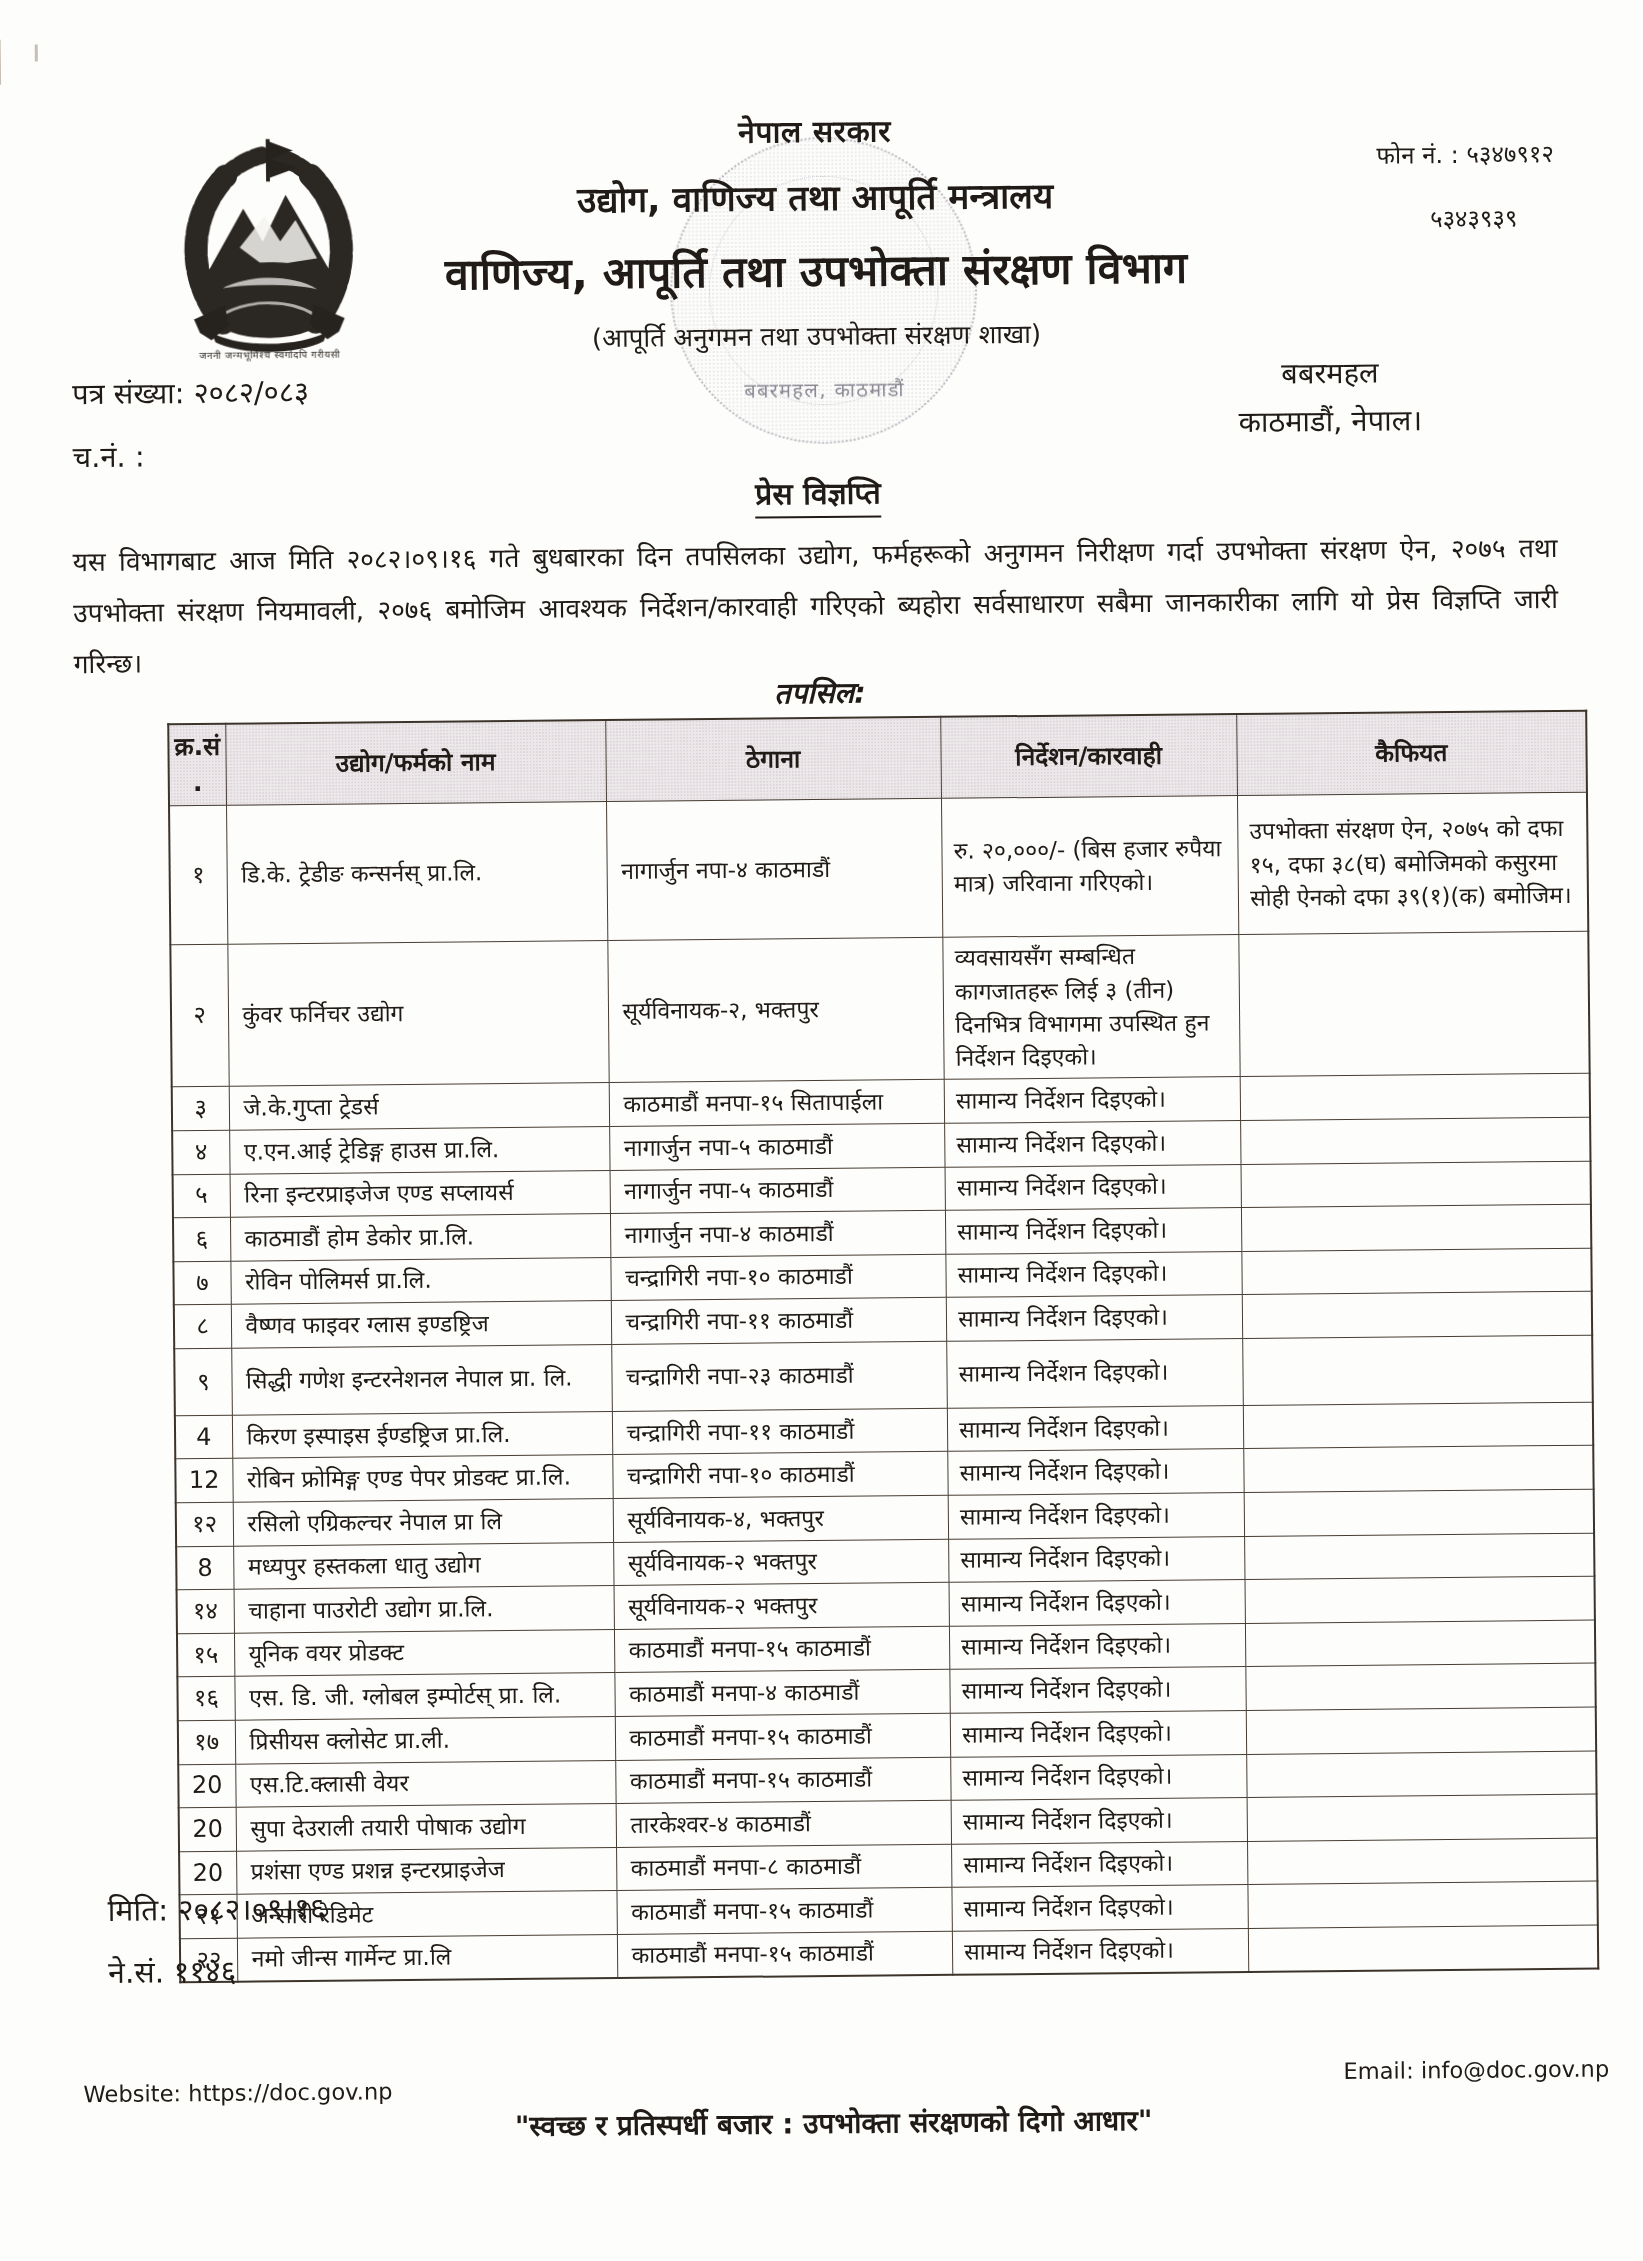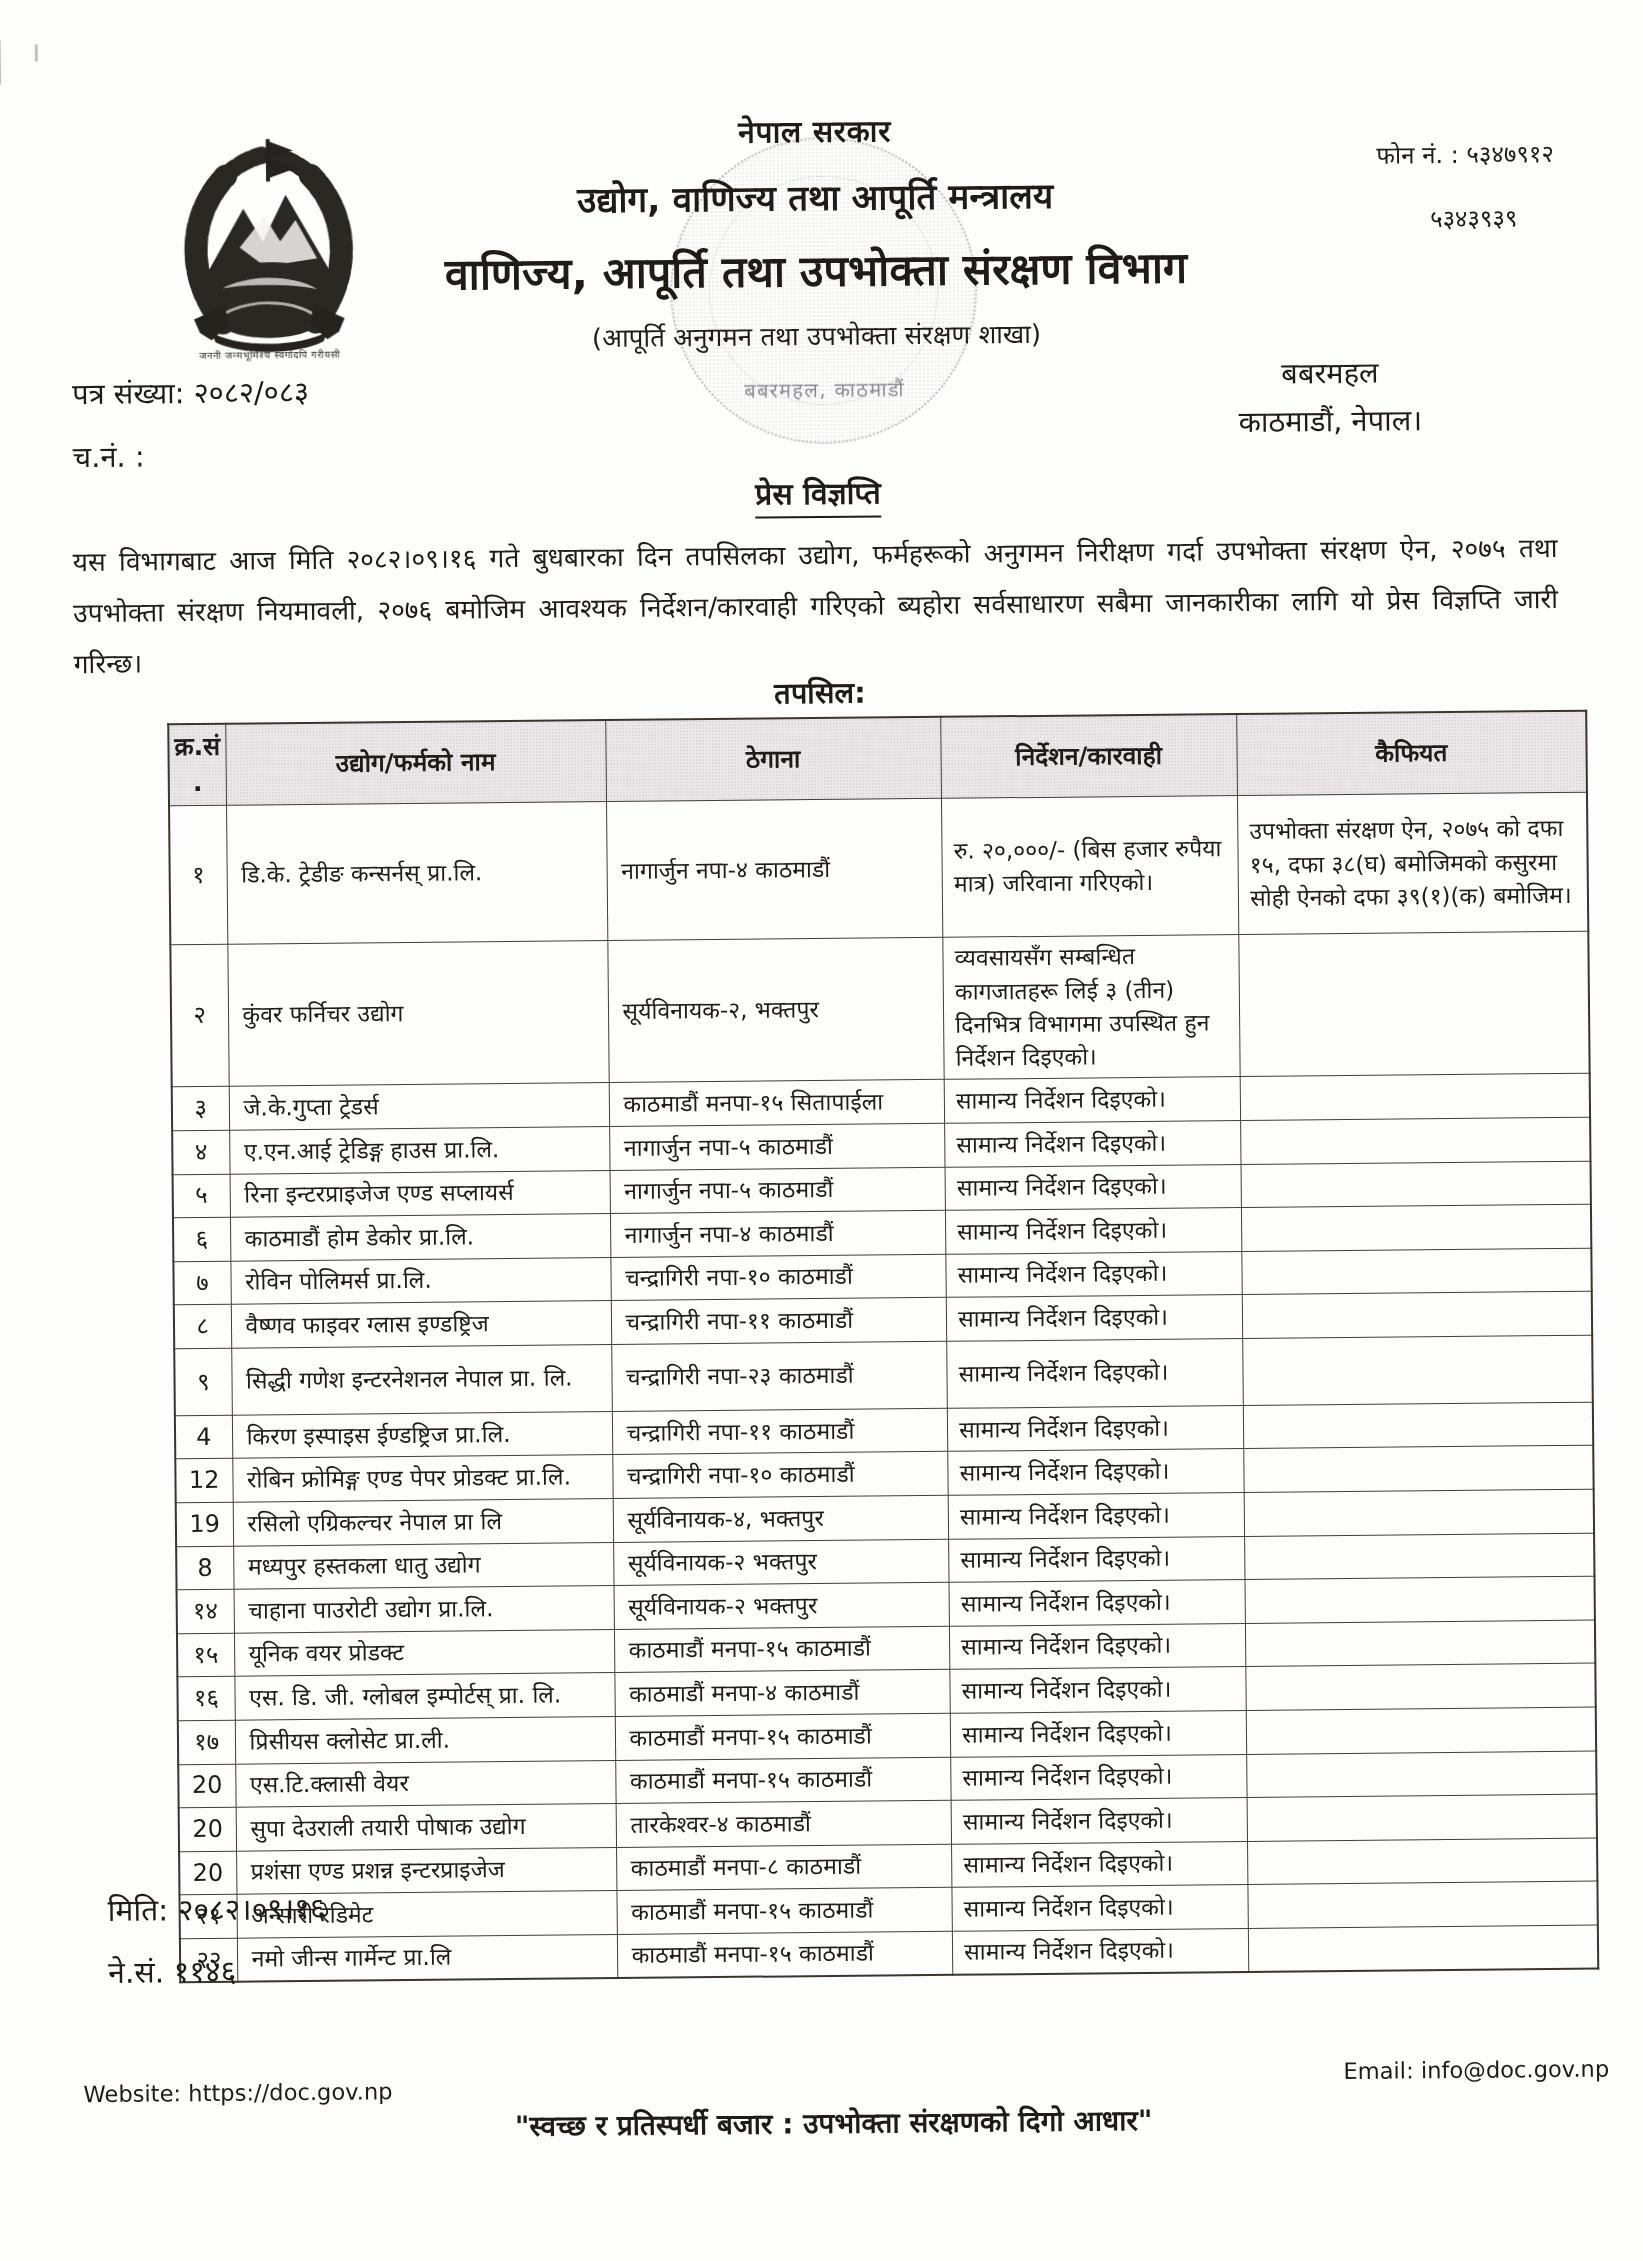--- a/index.html
+++ b/index.html
@@ -41,21 +41,21 @@
     border:1.9px dotted rgba(105,100,120,0.33);}
   .stamp-text{position:absolute;left:0;right:0;bottom:39px;text-align:center;
     font-size:20px;color:rgba(62,57,78,0.58);letter-spacing:1.3px;}
 
   
   .press-title{top:472px;font-size:30px;font-weight:700;}
   .press-title span{display:inline-block;border-bottom:2.6px solid #201b16;padding-bottom:3.2px;}
   .body-par{left:76px;right:83px;top:530px;font-size:26.4px;line-height:1.93;
     text-align:justify;}
   .tapasil{top:672px;font-size:29px;font-weight:700;}
-  .tapasil span{display:inline-block;border-bottom:2.6px solid #201b16;padding-bottom:9px;}
+  .tapasil span{display:inline-block;border-bottom:2.6px solid #201b16;padding-bottom:9px;font-style:italic;}
 
   
   .tbl-wrap{left:169px;top:717px;width:1418px;}
   table{border-collapse:collapse;width:100%;table-layout:fixed;}
   td,th{border:1.3px solid #46var;}
   td,th{border:1.3px solid #463d33;vertical-align:middle;font-size:23px;line-height:1.45;
     padding:3.9px 9px;word-wrap:break-word;}
   tr{border-top:1.9px solid #3c342b;border-bottom:1.9px solid #3c342b;}
   table{border:2.6px solid #3c342b;}
   th{background:#ece8ea;
@@ -231,21 +231,21 @@
         <td class="c-rem"></td>
       </tr>
       <tr class="r-n">
         <td class="c-sn">12</td>
         <td class="c-name">रोबिन फ्रोमिङ्ग एण्ड पेपर प्रोडक्ट प्रा.लि.</td>
         <td class="c-addr">चन्द्रागिरी नपा-१० काठमाडौं</td>
         <td class="c-act">सामान्य निर्देशन दिइएको।</td>
         <td class="c-rem"></td>
       </tr>
       <tr class="r-n">
-        <td class="c-sn">19</td>
+        <td class="c-sn">१२</td>
         <td class="c-name">रसिलो एग्रिकल्चर नेपाल प्रा लि</td>
         <td class="c-addr">सूर्यविनायक-४, भक्तपुर</td>
         <td class="c-act">सामान्य निर्देशन दिइएको।</td>
         <td class="c-rem"></td>
       </tr>
       <tr class="r-n">
         <td class="c-sn">8</td>
         <td class="c-name">मध्यपुर हस्तकला धातु उद्योग</td>
         <td class="c-addr">सूर्यविनायक-२ भक्तपुर</td>
         <td class="c-act">सामान्य निर्देशन दिइएको।</td>

